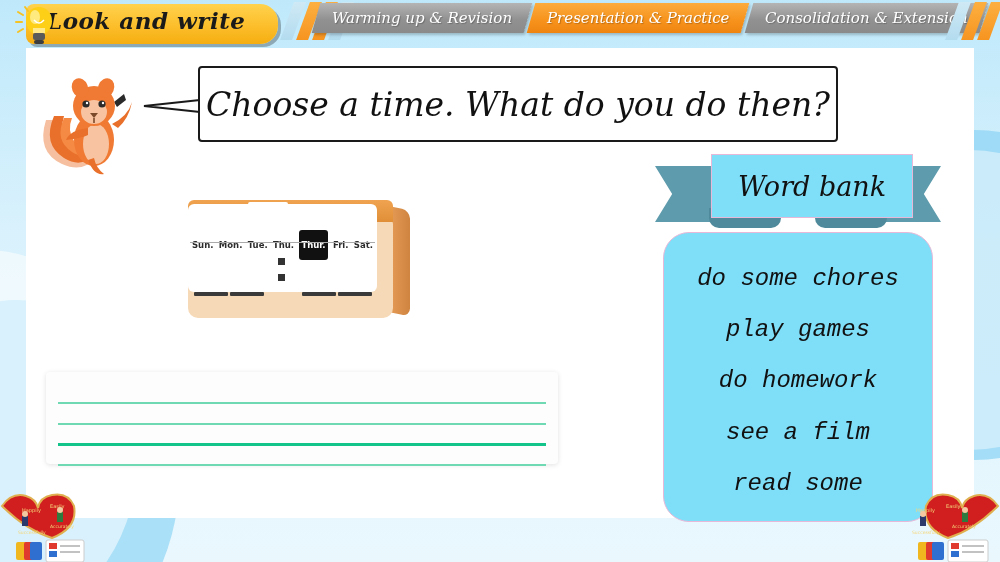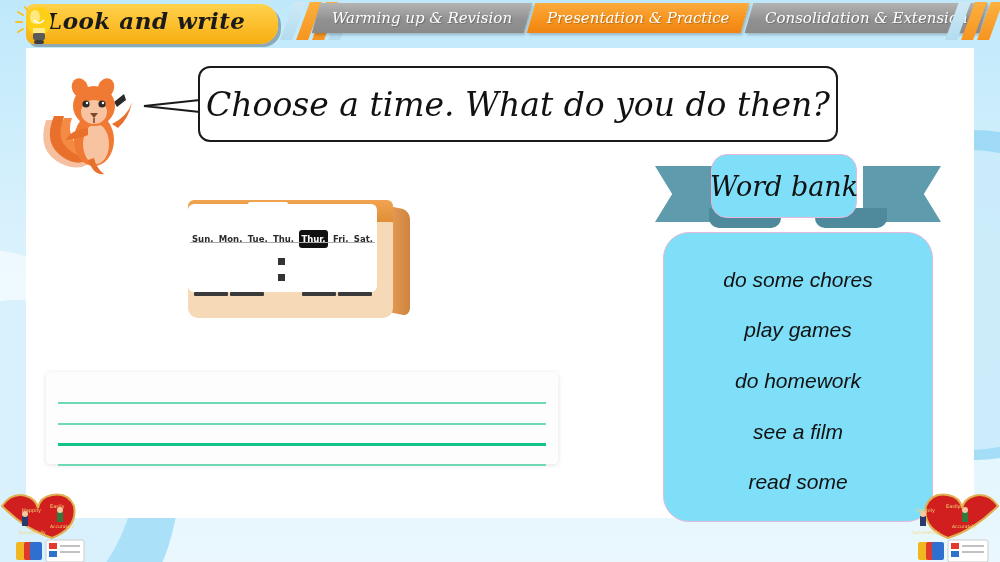--- a/index.html
+++ b/index.html
@@ -161,21 +161,21 @@
   .squirrel { position: absolute; left: 28px; top: 62px; width: 120px; height: 120px; z-index: 6; }
 
   
   .bubble {
     position: absolute;
     left: 198px;
     top: 66px;
     width: 640px;
     height: 76px;
     border: 2.5px solid #1a1a1a;
-    border-radius: 12px;
+    border-radius: 4px;
     background: #ffffff;
     z-index: 6;
     display: flex;
     align-items: center;
     justify-content: center;
   }
   .bubble-text {
     font-family: "DejaVu Serif", serif;
     font-style: italic;
     font-size: 33px;
@@ -244,21 +244,21 @@
     font-family: "DejaVu Sans", sans-serif;
     font-weight: bold;
     font-size: 8.5px;
     color: #2b2b2b;
     text-align: center;
   }
   .cal-day.today {
     background: #111111;
     color: #ffffff;
     border-radius: 3px;
-    padding: 4px 2px;
+    padding: 10px 2px;
   }
   .cal-rule {
     position: absolute;
     left: 10px; top: 46px;
     width: 185px; height: 1px;
     background: #aaaaaa;
   }
   .cal-sq {
     position: absolute;
     left: 98px;
@@ -307,24 +307,24 @@
     top: 56px;
     width: 72px; height: 20px;
     background: #4e8a9b;
   }
   .ribbon-fold-l { left: 54px;  border-radius: 0 0 10px 10px; }
   .ribbon-fold-r { right: 54px; border-radius: 0 0 10px 10px; }
 
   .ribbon-center {
     position: absolute;
     left: 56px; top: 2px;
-    width: 146px; height: 64px;
+    width: 202px; height: 64px;
     background: #7fdef8;
     border: 1.5px solid #e8b8d8;
-    border-radius: 16px;
+    border-radius: 0;
     display: flex;
     align-items: center;
     justify-content: center;
     z-index: 3;
   }
   .ribbon-title {
     font-family: "DejaVu Serif", serif;
     font-style: italic;
     font-size: 27px;
     color: #111111;
@@ -338,23 +338,23 @@
     background: #7fdef8;
     border: 1.5px solid #e8b8d8;
     border-radius: 26px;
     padding-top: 8px;
     display: flex;
     flex-direction: column;
     align-items: center;
     justify-content: space-evenly;
   }
   .wb-item {
-    font-family: Liberation Sans, sans-serif;
+    font-family: Liberation Mono, monospace;
     font-style: italic;
-    font-size: 21px;
+    font-size: 24px;
     color: #111111;
     white-space: nowrap;
   }
 
   
   .corner { position: absolute; bottom: 0; width: 96px; height: 72px; z-index: 12; }
   .corner.left  { left: 0; }
   .corner.right { right: 0; }
 </style>
 </head>

